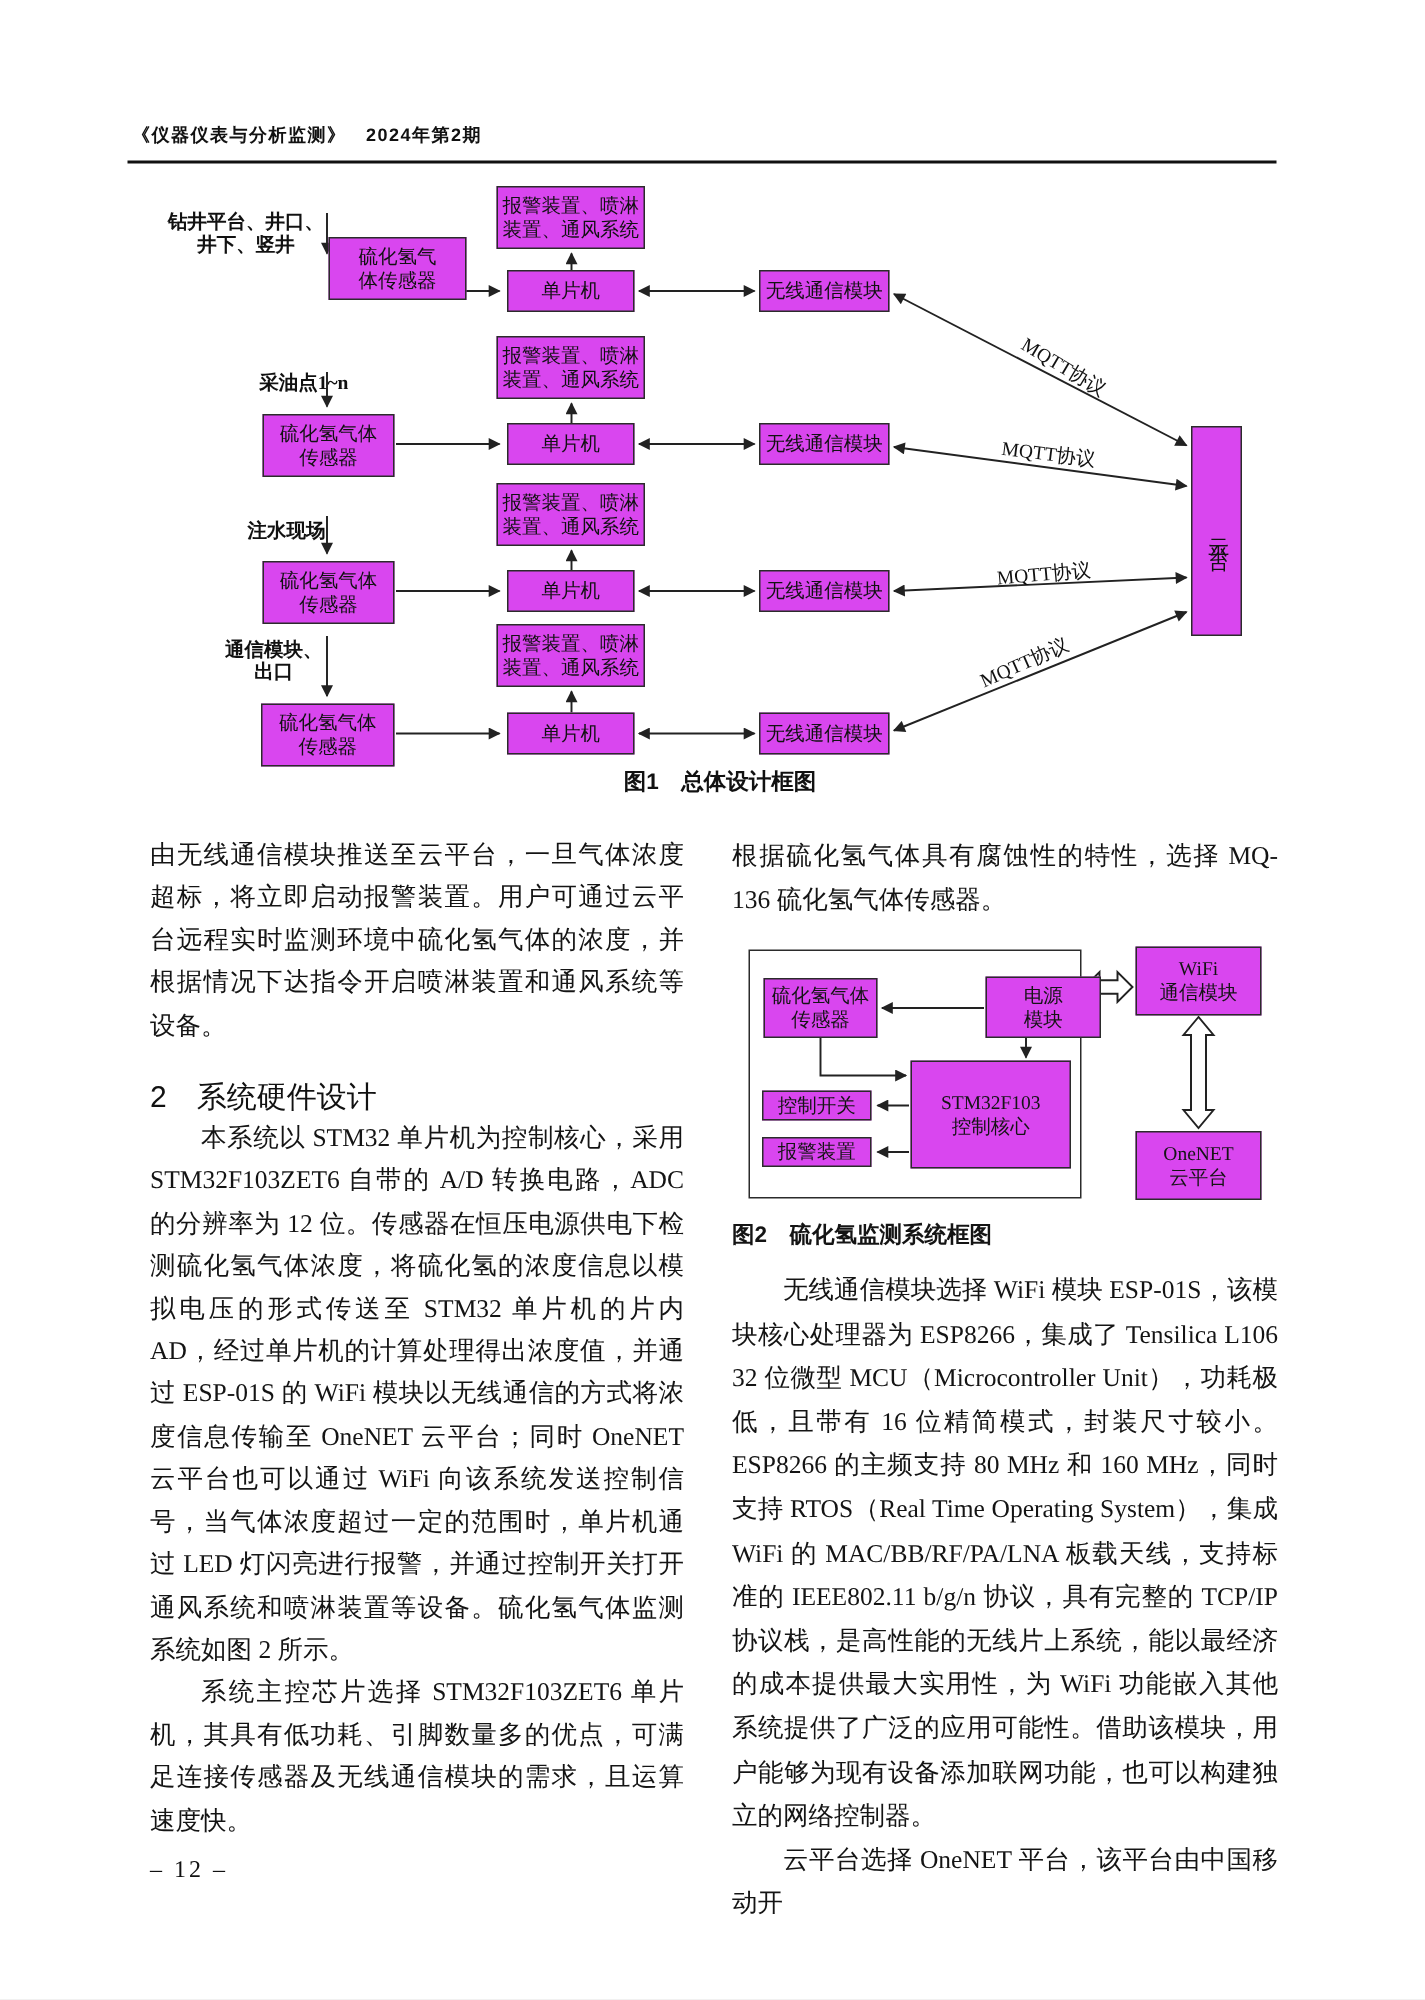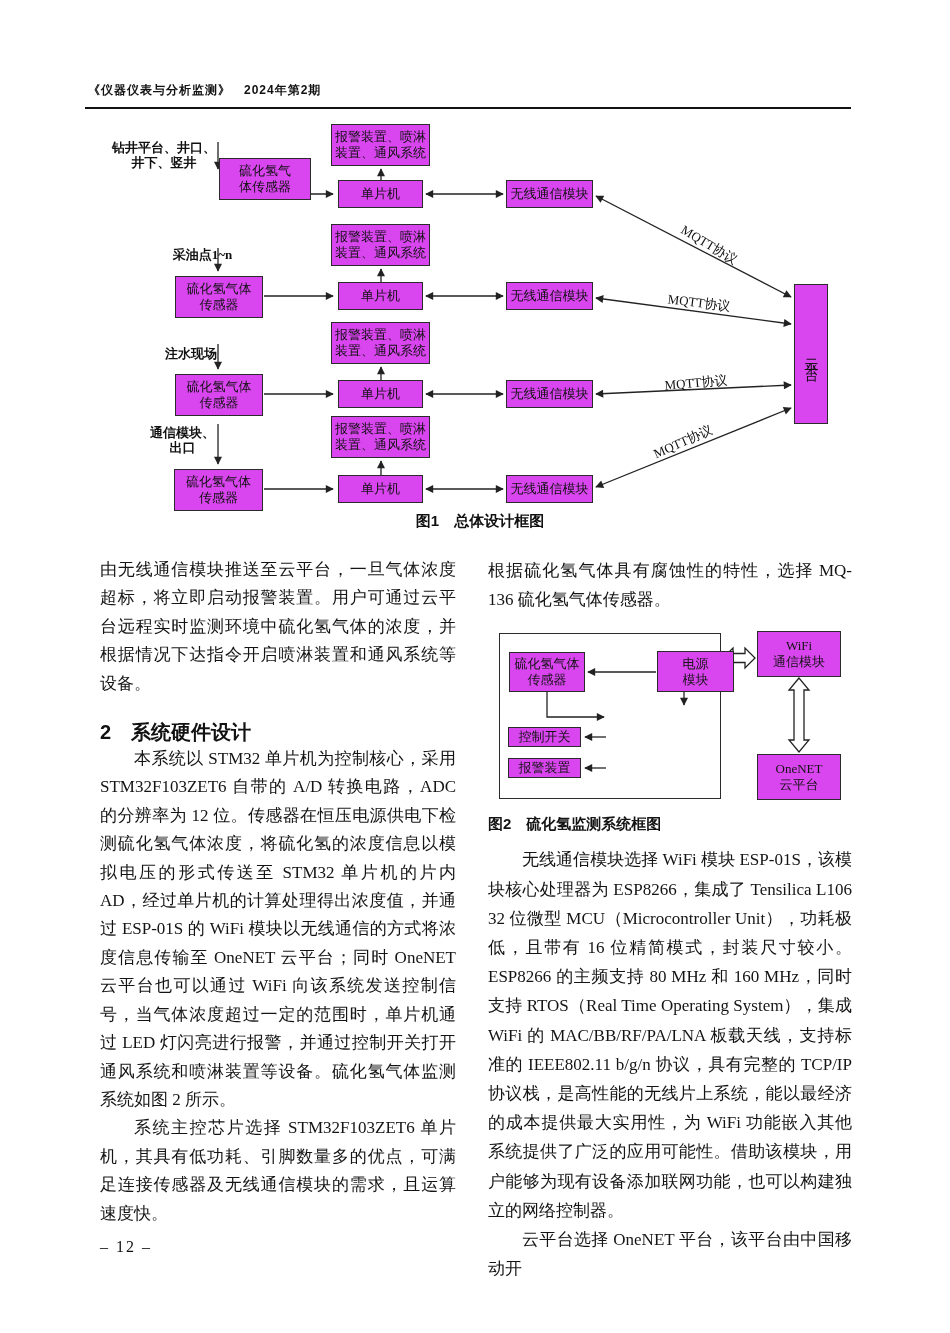--- a/index.html
+++ b/index.html
@@ -18,21 +18,21 @@
   .cloudtxt{writing-mode:vertical-rl;letter-spacing:4px;font-size:14px;}
   svg.wires{position:absolute;left:0;top:0;}
   .fcap{position:absolute;font-family:"Liberation Sans","DejaVu Sans",sans-serif;font-weight:bold;
         font-size:15px;text-align:center;color:#111;}
   
   .col{position:absolute;top:556px;font-size:17px;color:#141414;}
   .col-l{left:100px;width:356px;line-height:28.4px;}
   .col-r{left:488px;width:364px;line-height:29.2px;}
   .para{text-align:justify;margin:0;}
   .ind{text-indent:2em;}
-  .h2{font-family:"Liberation Sans","DejaVu Sans",sans-serif;font-weight:bold;font-size:20px;
+  .h2{font-family:"Liberation Sans","DejaVu Sans",sans-serif;font-weight:normal;font-size:20px;
       line-height:26px;margin:21px 0 0 0;color:#111;}
   .h3{font-family:"Liberation Sans","DejaVu Sans",sans-serif;font-weight:bold;font-size:16.5px;
       line-height:22px;margin:19px 0 6px 0;color:#111;}
   
   .f2wrap{position:relative;width:344px;height:170px;margin:17px 0 0 11px;font-size:13px;line-height:16px;}
   .f2cap{font-family:"Liberation Sans","DejaVu Sans",sans-serif;font-weight:bold;font-size:15px;
          text-align:left;margin-top:13px;line-height:20px;}
   .rpara2{margin-top:11px;}
   .pageno{position:absolute;left:100px;top:1238px;font-size:16px;letter-spacing:2px;}
 </style>
@@ -197,20 +197,24 @@
 
       <div class="fbox" style="left:0;top:2px;width:222px;height:166px;border-width:1.6px;background:transparent;"></div>
       <div class="fbox" style="left:10px;top:21px;width:76px;height:40px;">
         <span>硫化氢气体</span>
         <span>传感器</span>
       </div>
       <div class="fbox" style="left:158px;top:20px;width:77px;height:41px;">
         <span>电源</span>
         <span>模块</span>
       </div>
+      <div class="fbox" style="left:108px;top:76px;width:107px;height:72px;">
+        <span>STM32F103</span>
+        <span>控制核心</span>
+      </div>
       <div class="fbox" style="left:9px;top:96px;width:73px;height:20px;">
         <span>控制开关</span>
       </div>
       <div class="fbox" style="left:9px;top:127px;width:73px;height:20px;">
         <span>报警装置</span>
       </div>
       <div class="fbox" style="left:258px;top:0;width:84px;height:46px;">
         <span>WiFi</span>
         <span>通信模块</span>
       </div>

